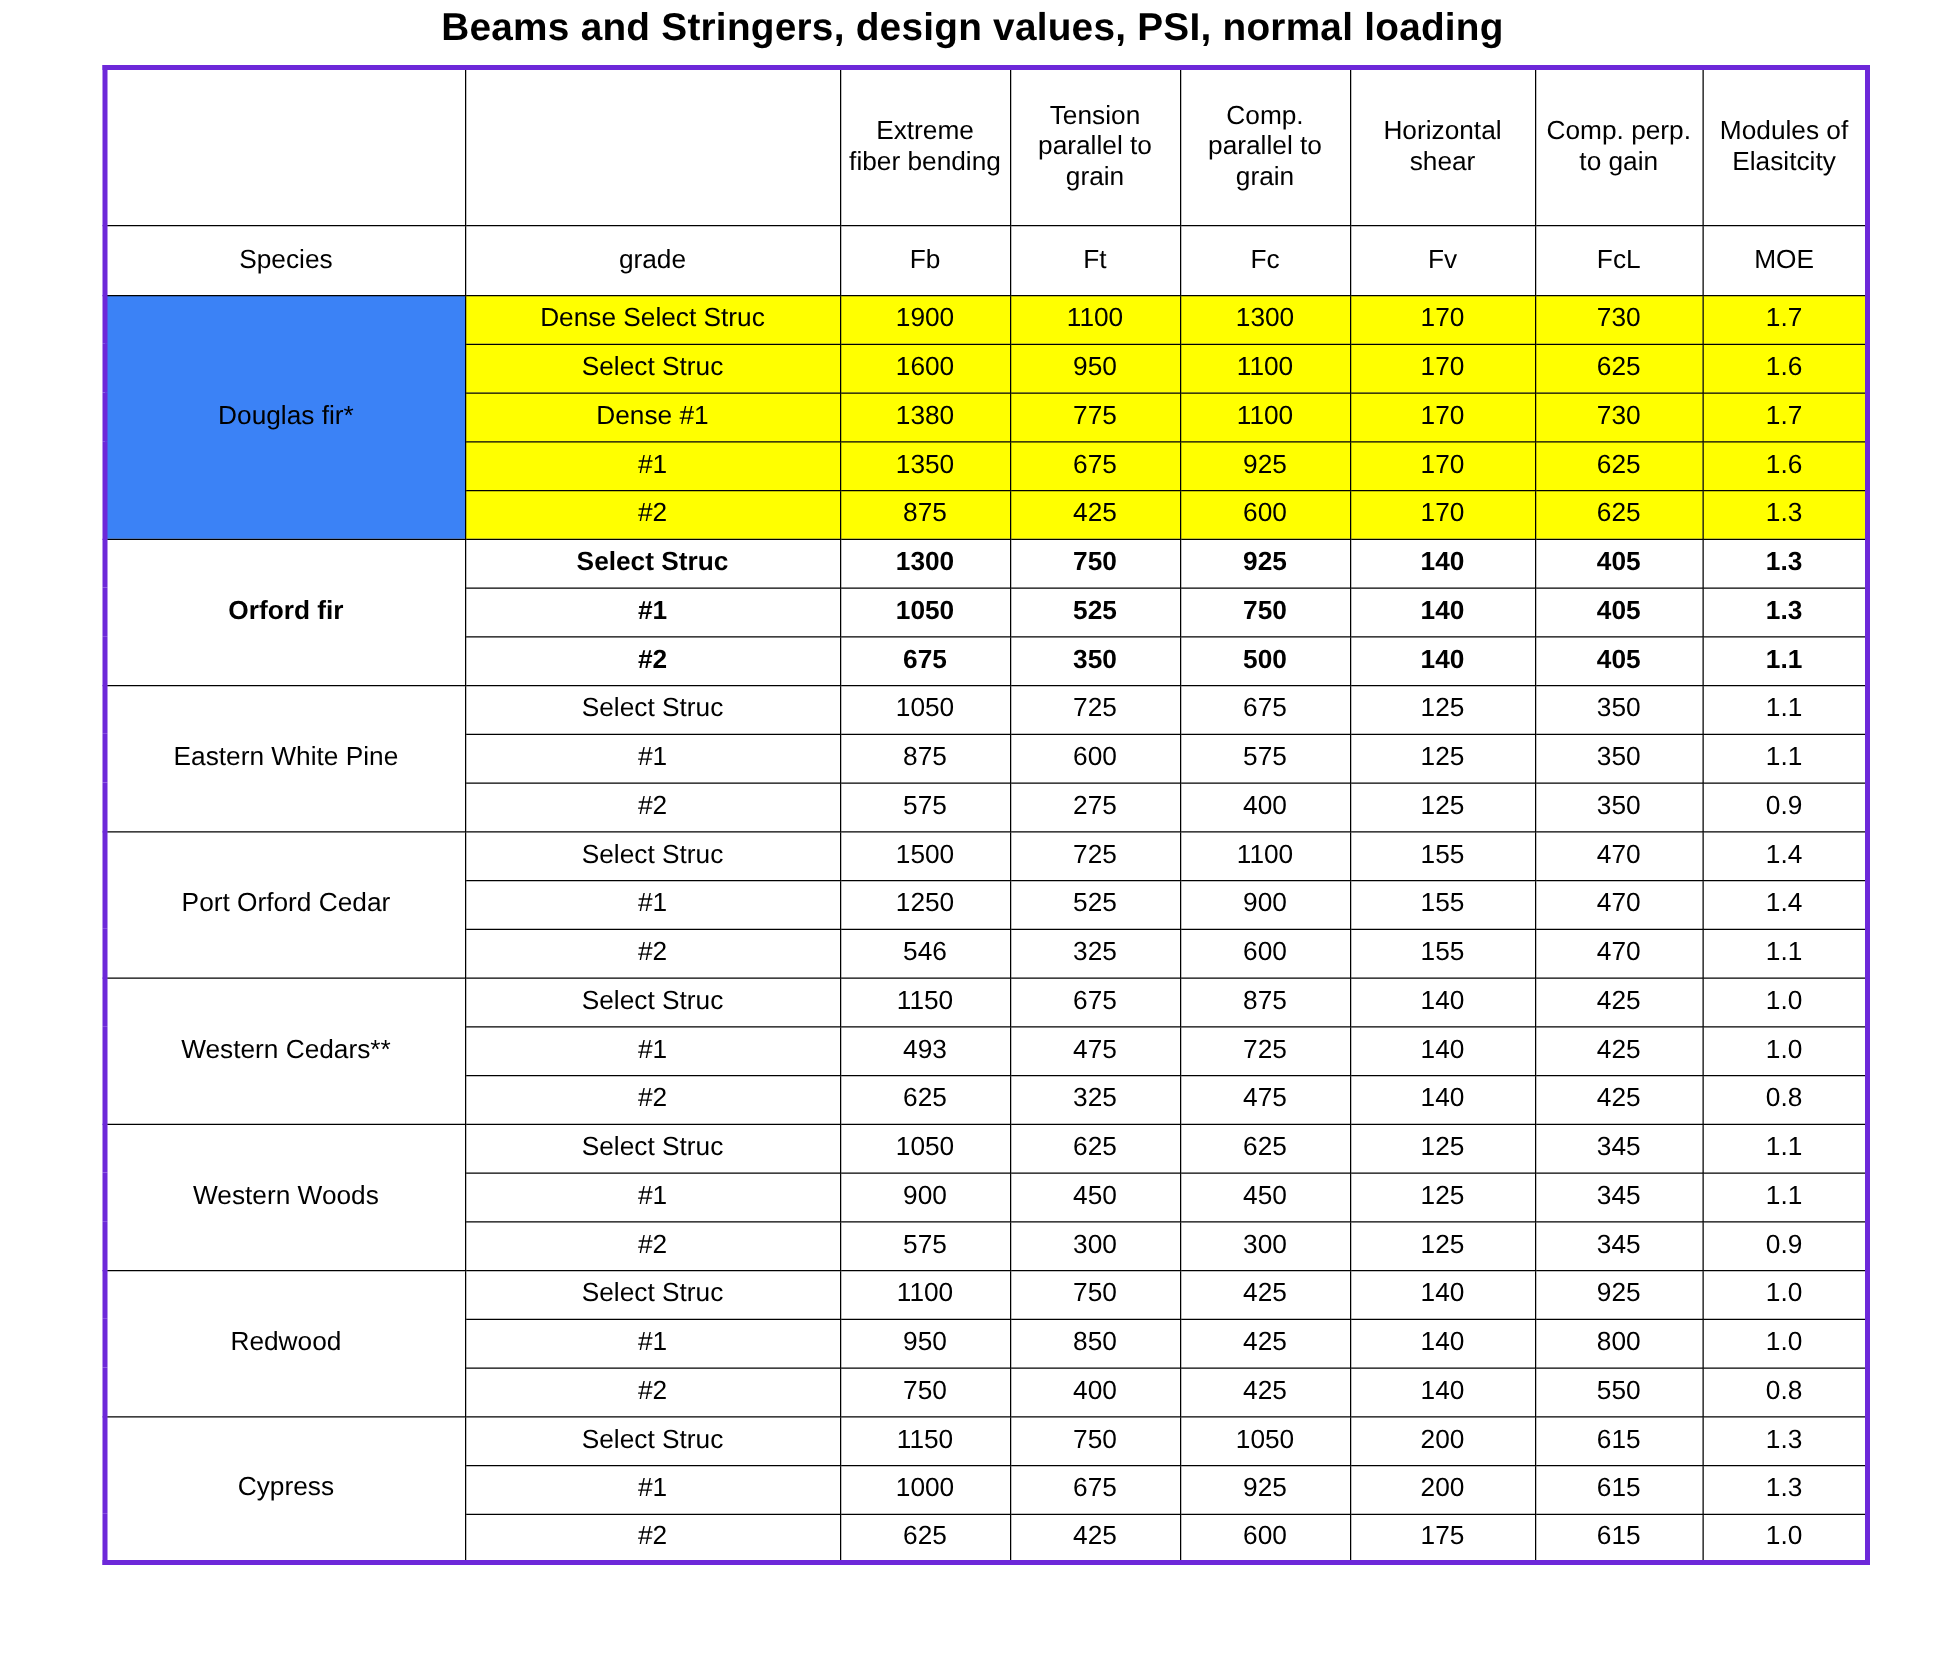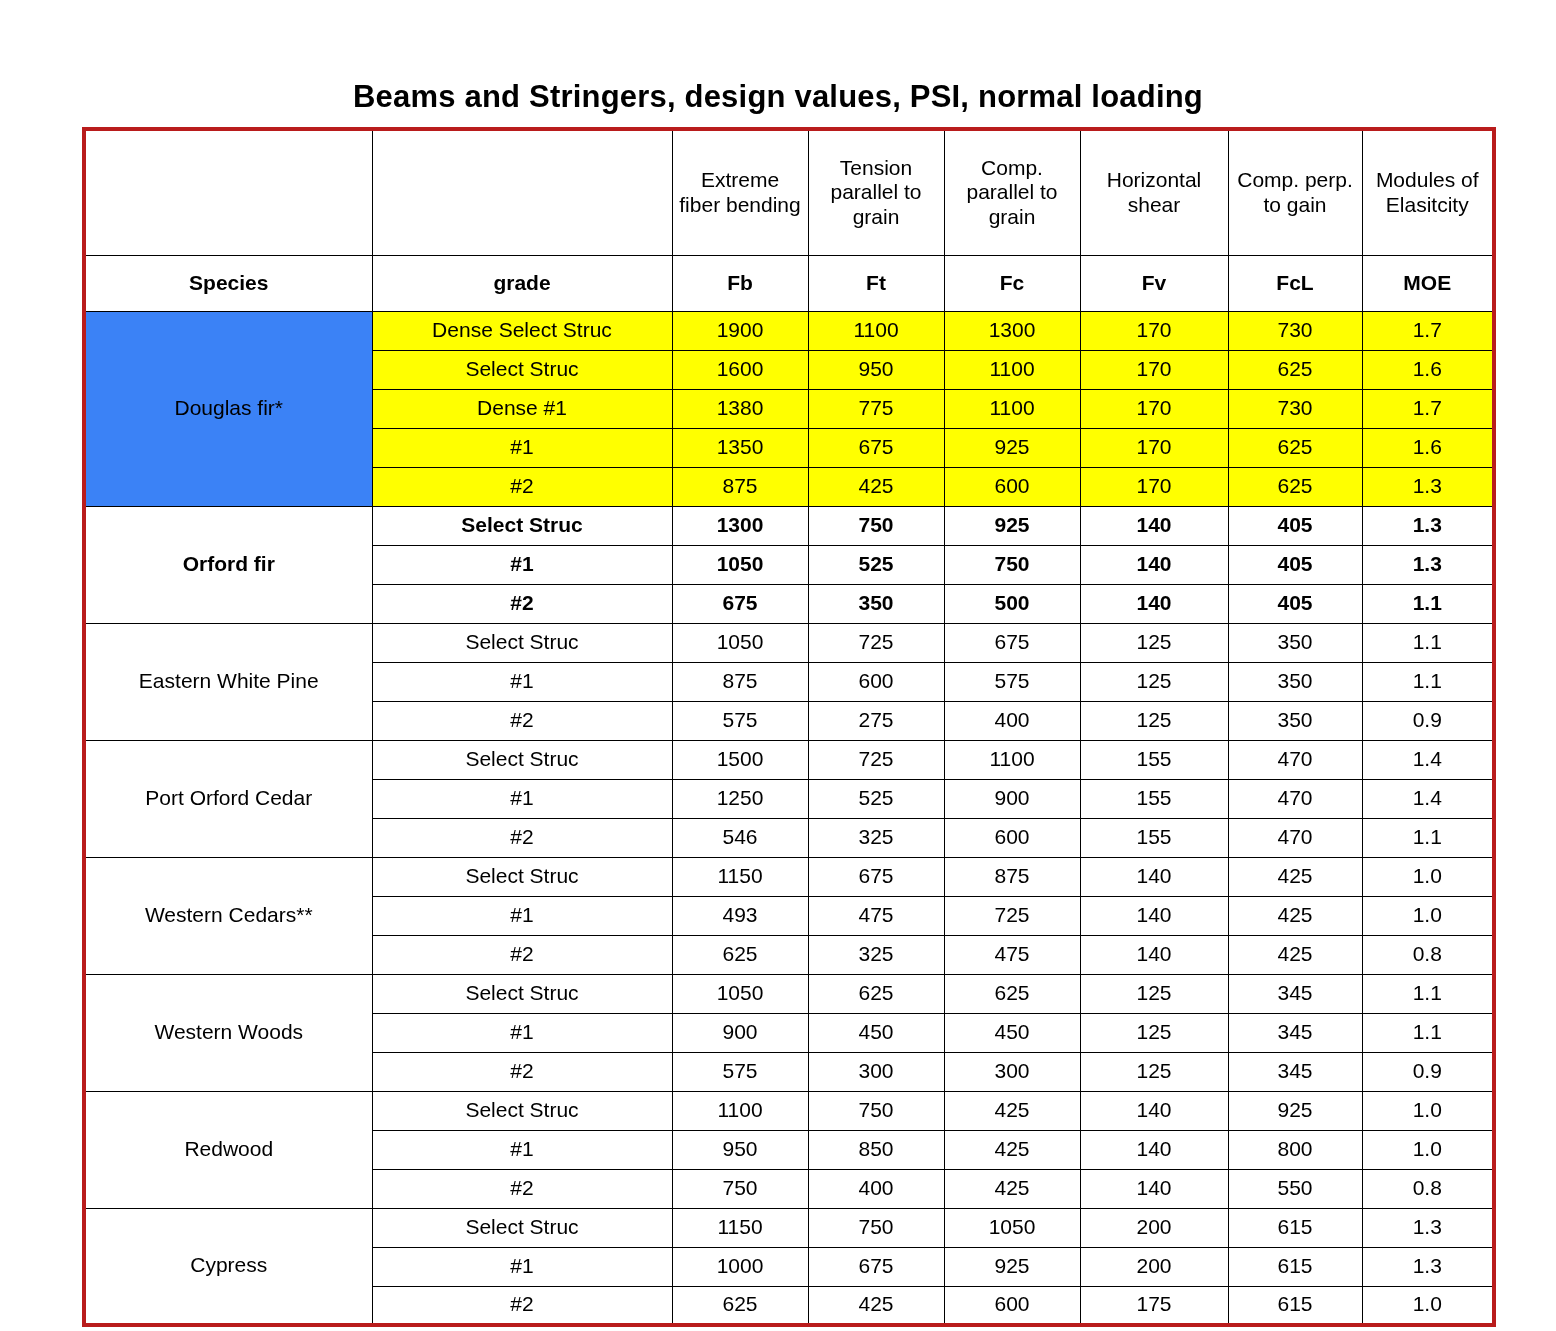--- a/index.html
+++ b/index.html
@@ -17,34 +17,33 @@
   .page {
     position: relative;
     width: 1556px;
     height: 1331px;
     box-sizing: border-box;
   }
   .title {
     text-align: center;
     font-size: 31px;
     font-weight: bold;
-    padding-top: 31px;
+    padding-top: 4px;
     padding-bottom: 12px;
     letter-spacing: 0.2px;
-    margin-top: 48px;
   }
   .table-wrap {
     padding: 0 78px 0 82px;
     box-sizing: border-box;
   }
   table.wood {
     border-collapse: collapse;
     table-layout: fixed;
     width: 1410px;
-    border: 4px solid #b91c1c;
+    border: 4px solid #6d28d9;
   }
   table.wood td {
     border: 1px solid #000;
     font-size: 21px;
     text-align: center;
     vertical-align: middle;
     padding: 3px 6px;
     box-sizing: border-box;
     line-height: 1.18;
   }
@@ -59,21 +58,20 @@
   col.c-moe     { width: 132px; }
 
   .hdr-top td {
     height: 126px;
     font-size: 21px;
     vertical-align: middle;
   }
   .hdr-sub td {
     height: 56px;
     font-size: 21px;
-    font-weight: bold;
   }
   .data-row td { height: 39px; }
 
   .species-cell {
     font-size: 22px;
   }
 
   
   .grp-top td { border-top: 3px solid #000; }
   .grp-bottom td { border-bottom: 3px solid #000; }

